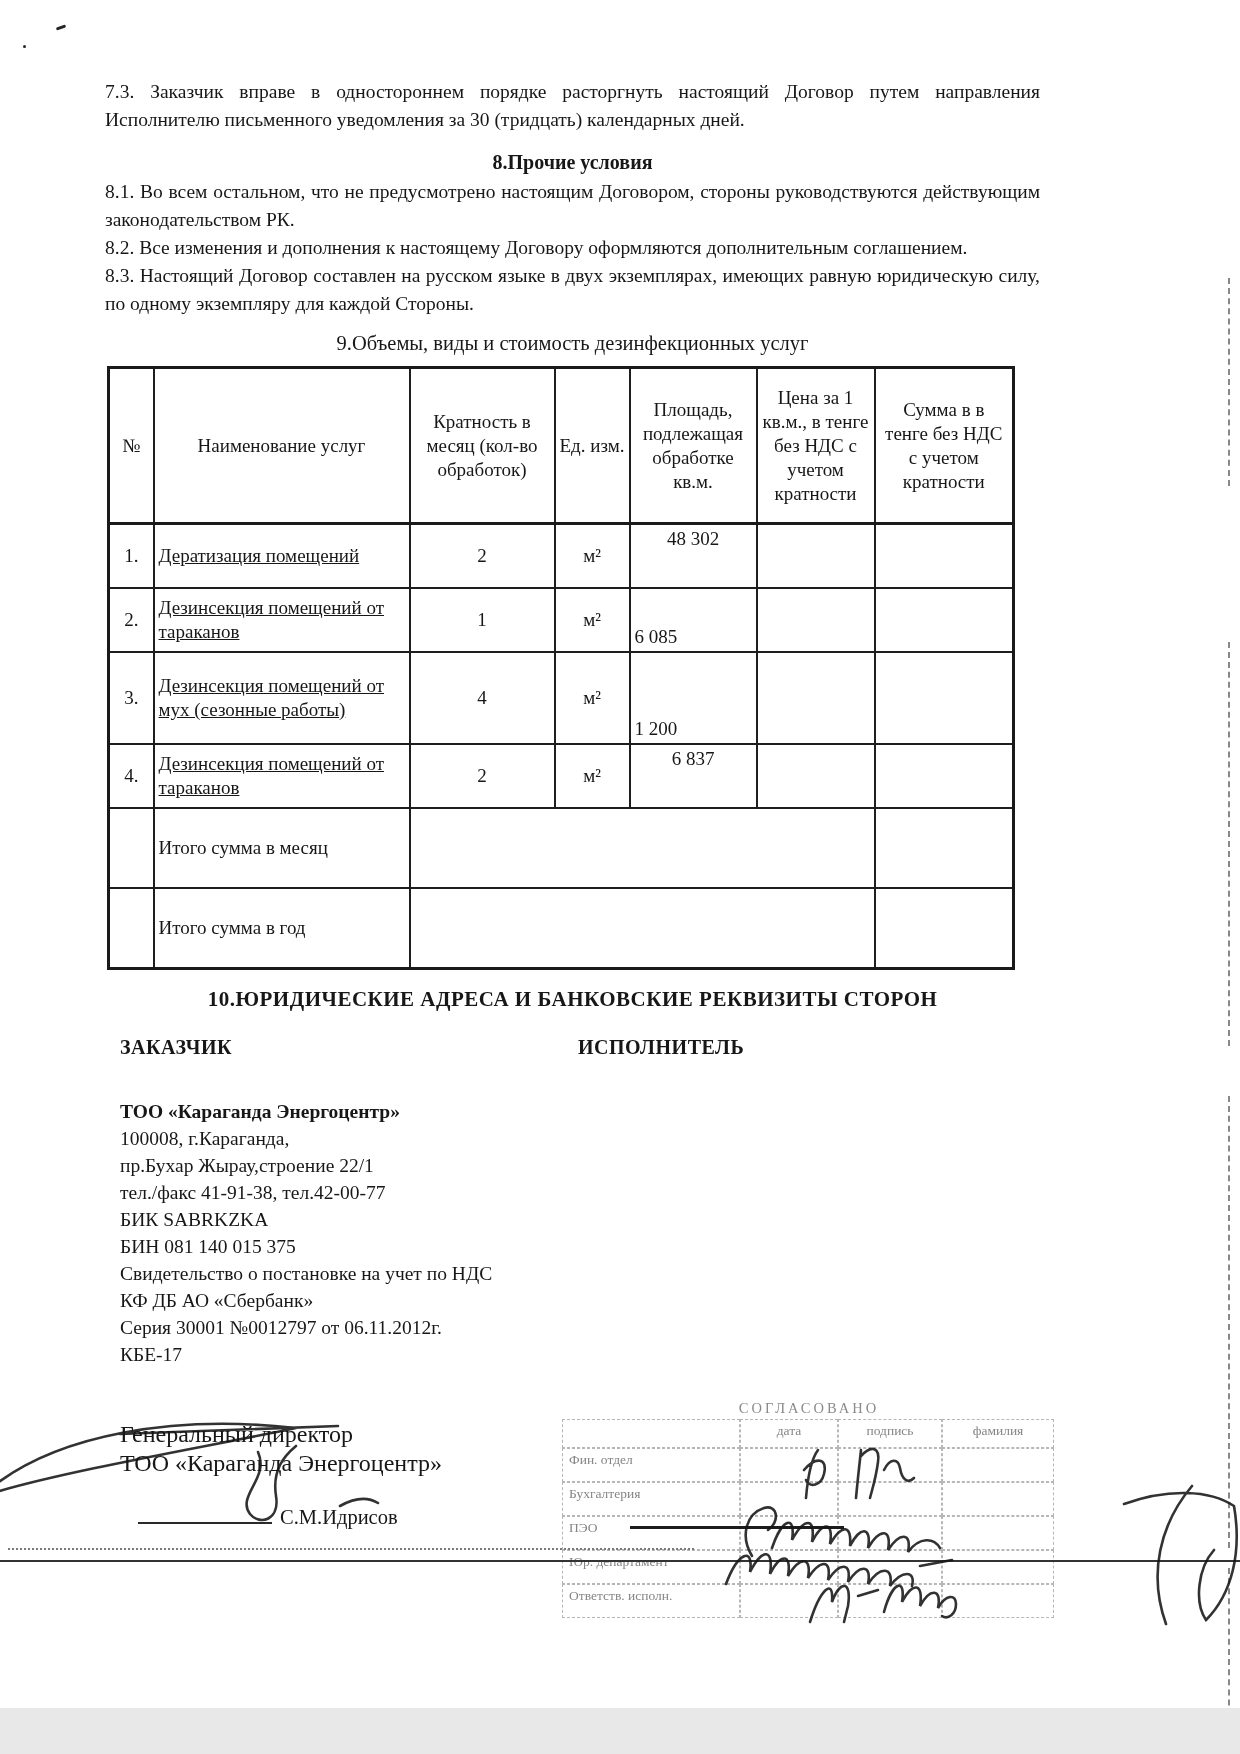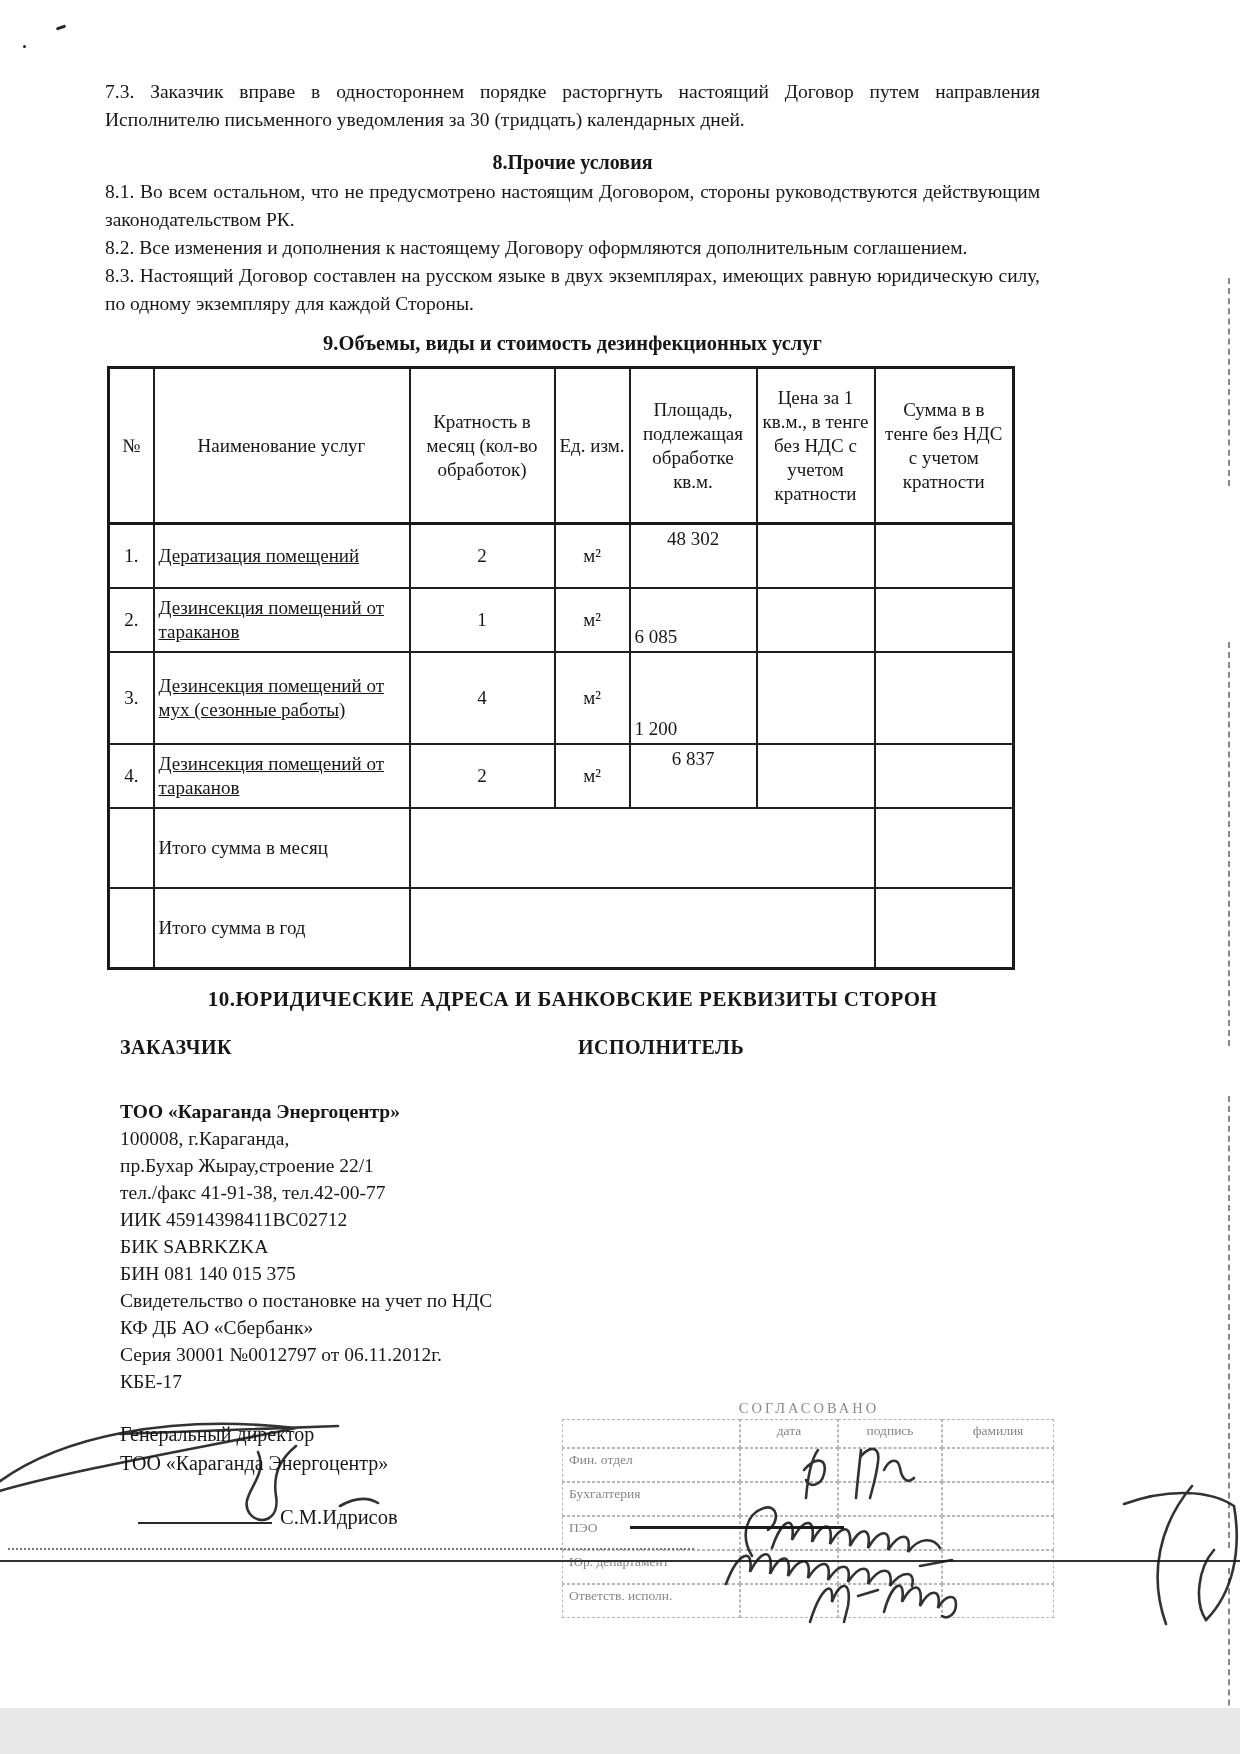--- a/index.html
+++ b/index.html
@@ -6,21 +6,21 @@
   .page {
     position:relative; width:1240px; height:1708px; margin:0 auto;
     background:#ffffff; overflow:hidden;
     font-family:"Liberation Serif","DejaVu Serif",serif;
     color:#171717;
   }
   
   .flow { position:absolute; left:105px; top:78px; width:935px; }
   .para { font-size:19.5px; line-height:28px; text-align:justify; margin:0; }
   .sec-head { font-size:20px; font-weight:bold; text-align:center; margin:14px 0 2px 0; line-height:28px; }
-  .sec-head9 { font-size:20.5px; font-weight:bold; text-align:center; margin:10px 0 8px 0; line-height:30px; }
+  .sec-head9 { font-size:20.5px; font-weight:normal; text-align:center; margin:10px 0 8px 0; line-height:30px; }
   .sec-head10 { font-size:21px; font-weight:bold; text-align:center; margin:14px 0 0 0; line-height:30px; letter-spacing:.5px; }
 
   
   table.t9 { border-collapse:collapse; table-layout:fixed; width:905px; margin:4px 0 0 2px; }
   table.t9 td, table.t9 th { border:2px solid #1e1e1e; font-weight:normal; font-size:19px; line-height:24px; padding:2px 4px; overflow:hidden; }
   table.t9 { border:3px solid #1a1a1a; }
   tr.hdr th { height:149px; text-align:center; vertical-align:middle; border-bottom:3px solid #1a1a1a; }
   th.h-num, th.h-name { vertical-align:bottom; padding-bottom:16px; text-align:left; }
   th.h-num { text-align:center; }
   td.c-num { text-align:center; vertical-align:middle; }
@@ -35,21 +35,21 @@
 
   
   .parties { position:relative; height:34px; margin-top:22px; }
   .party { position:absolute; top:0; font-weight:bold; font-size:20px; letter-spacing:.5px; }
   .party-cust { left:15px; }
   .party-exec { left:473px; }
   .requisites { margin:28px 0 0 15px; font-size:19.5px; line-height:27px; }
   .req-name { font-weight:bold; }
 
   
-  .director-block { position:absolute; left:120px; top:1420px; font-size:20px; line-height:29px; }
+  .director-block { position:absolute; left:120px; top:1420px; font-size:24px; line-height:29px; }
   .name-line { position:absolute; left:138px; top:1498px; font-size:20.5px; }
   .name-underline { display:inline-block; width:134px; border-bottom:2px solid #2a2a2a; height:24px; margin-right:8px; }
 
   
   .stamp { position:absolute; left:562px; top:1400px; width:494px; color:#858585; }
   .stamp-title { text-align:center; font-size:14.5px; letter-spacing:3px; color:#8a8a8a; filter:blur(.6px); margin-bottom:2px; }
   .stamp-grid { display:grid; grid-template-columns:178px 98px 104px 112px; }
   .stamp-cell { border:1px dashed rgba(125,125,125,.55); height:29px; font-size:13.5px; padding:3px 6px 0 6px; filter:blur(.45px); white-space:nowrap; overflow:hidden; }
   .stamp-colhead { text-align:center; height:24px; }
 
@@ -162,21 +162,20 @@
     <div class="parties">
       <span class="party party-cust">ЗАКАЗЧИК</span>
       <span class="party party-exec">ИСПОЛНИТЕЛЬ</span>
     </div>
 
     <div class="requisites">
       <div class="req-name">ТОО «Караганда Энергоцентр»</div>
       <div>100008, г.Караганда,</div>
       <div>пр.Бухар Жырау,строение 22/1</div>
       <div>тел./факс 41-91-38, тел.42-00-77</div>
-      <div>ИИК 45914398411BC02712</div>
       <div>БИК SABRKZKA</div>
       <div>БИН 081 140 015 375</div>
       <div>Свидетельство о постановке на учет по НДС</div>
       <div>КФ ДБ АО «Сбербанк»</div>
       <div>Серия 30001 №0012797 от 06.11.2012г.</div>
       <div>КБЕ-17</div>
     </div>
   </div>
 
   <div class="director-block">

